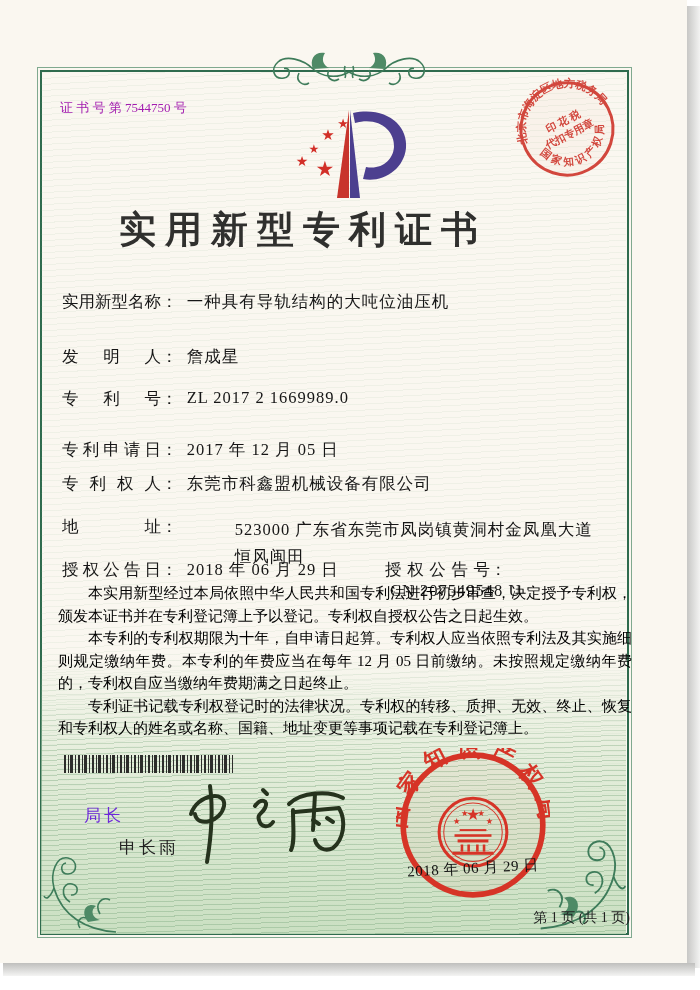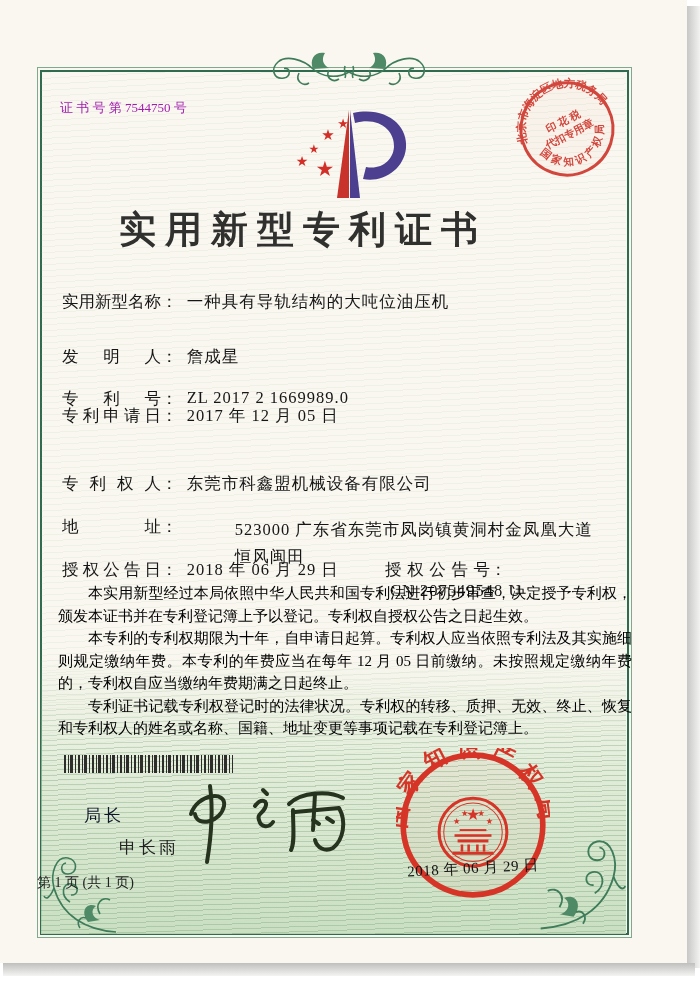--- a/index.html
+++ b/index.html
@@ -35,27 +35,27 @@
   .f-colon{display:inline-block;vertical-align:top;}
   .f-value{display:inline-block;margin-left:5px;vertical-align:top;letter-spacing:1px;max-width:420px;}
   .f-value .line{line-height:27px;margin-left:48px;}
   .grant-no-group{position:absolute;left:323px;top:0;}
   .grant-no-group .f-label{width:105px;}
   .paragraphs{position:absolute;left:58px;top:582px;width:574px;font-size:15px;line-height:22.5px;
     text-align:justify;color:#000000;}
   .paragraphs p{margin:0;text-indent:2em;}
   .barcode{position:absolute;left:64px;top:755px;width:169px;height:18px;
     background:repeating-linear-gradient(90deg,#2d2d2b 0 2px,rgba(0,0,0,0) 2px 4px,#2d2d2b 4px 5px,rgba(0,0,0,0) 5px 6px,#2d2d2b 6px 9px,rgba(0,0,0,0) 9px 11px,#2d2d2b 11px 12px,rgba(0,0,0,0) 12px 14px);}
-  .director-title{position:absolute;left:84px;top:804px;font-size:17px;letter-spacing:3px;color:#0f172a;}
+  .director-title{position:absolute;left:84px;top:804px;font-size:17px;letter-spacing:3px;color:#6d28d9;}
   .director-name{position:absolute;left:84px;top:836px;font-size:17px;letter-spacing:3px;color:#222;margin-left:35px;}
   .signature{position:absolute;left:176px;top:778px;width:182px;height:90px;}
   .seal{position:absolute;left:396px;top:748px;width:154px;height:154px;}
   .seal-date{position:absolute;left:390px;top:859px;width:166px;text-align:center;font-size:15px;
     color:#121212;transform:rotate(-3deg);letter-spacing:.5px;}
-  .page-no{position:absolute;left:37px;top:874px;width:593px;text-align:left;font-size:14px;color:#222;}
+  .page-no{position:absolute;left:37px;top:909px;width:593px;text-align:right;font-size:14px;color:#222;}
   .top-ornament{position:absolute;left:258px;top:45px;width:182px;height:46px;}
   .corner-bl{position:absolute;left:40px;top:838px;width:80px;height:97px;}
   .corner-br{position:absolute;left:536px;top:815px;width:94px;height:120px;}
 </style>
 </head>
 <body>
 
 <div class="paper">
   <div class="frame">
     <div class="frame-inner"></div>
@@ -126,21 +126,21 @@
     <span class="f-value">詹成星</span>
   </div>
   <div class="f-row" style="top:291px">
     <span class="f-label">实用新型名称</span><span class="f-colon">：</span>
     <span class="f-value">一种具有导轨结构的大吨位油压机</span>
   </div>
   <div class="f-row" style="top:388px">
     <span class="f-label">专利号</span><span class="f-colon">：</span>
     <span class="f-value">ZL 2017 2 1669989.0</span>
   </div>
-  <div class="f-row" style="top:405px">
+  <div class="f-row" style="top:439px">
     <span class="f-label">专利申请日</span><span class="f-colon">：</span>
     <span class="f-value">2017 年 12 月 05 日</span>
   </div>
   <div class="f-row" style="top:473px">
     <span class="f-label">专利权人</span><span class="f-colon">：</span>
     <span class="f-value">东莞市科鑫盟机械设备有限公司</span>
   </div>
   <div class="f-row" style="top:516px">
     <span class="f-label">地址</span><span class="f-colon">：</span>
     <span class="f-value"><span class="line" style="display:block">523000 广东省东莞市凤岗镇黄洞村金凤凰大道恒风闽田</span></span>

